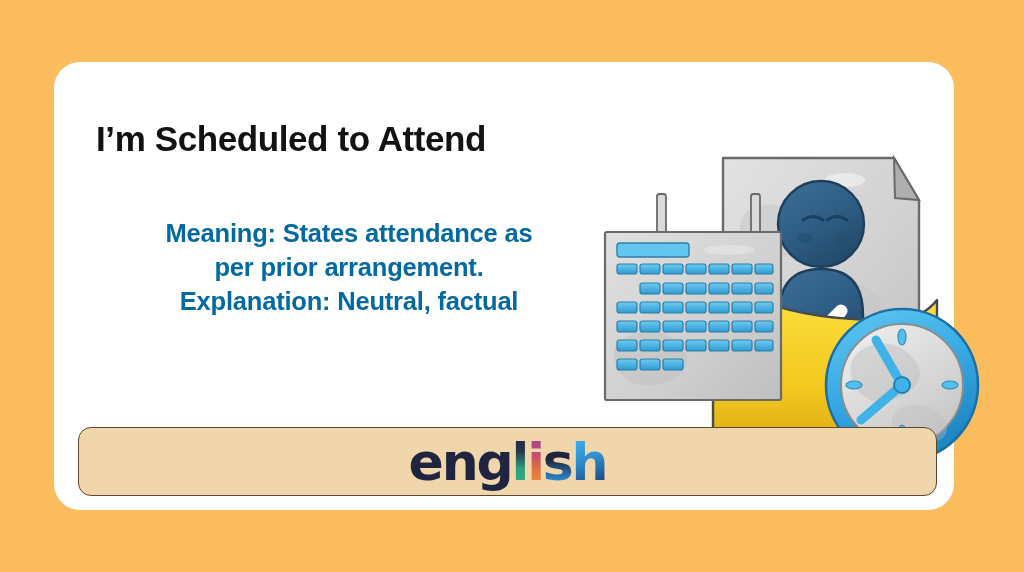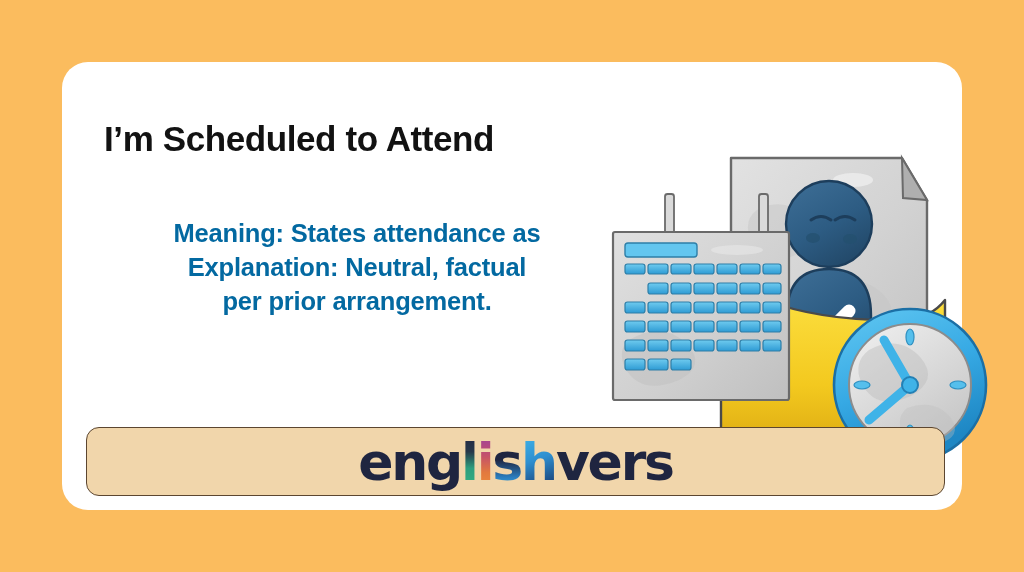--- a/index.html
+++ b/index.html
@@ -5,21 +5,21 @@
   * { margin:0; padding:0; box-sizing:border-box; }
   html,body { width:1024px; height:572px; }
   body {
     background:#FBBC5E;
     font-family:"Liberation Sans", sans-serif;
     overflow:hidden;
     position:relative;
   }
   #card {
     position:absolute;
-    left:62px; top:62px;
+    left:54px; top:62px;
     width:900px; height:448px;
     background:#FFFFFF;
     border-radius:26px;
   }
   #title {
     position:absolute;
     left:42px; top:58px;
     width:520px;
     font-size:35px;
     font-weight:bold;
@@ -84,22 +84,22 @@
 </style>
 </head>
 <body>
 
 <div id="card">
 
   <div id="title">I’m Scheduled to Attend</div>
 
   <div id="body-text">
     <div>Meaning: States attendance as</div>
+    <div>per prior arrangement.</div>
     <div>Explanation: Neutral, factual</div>
-    <div>per prior arrangement.</div>
   </div>
 
   <div id="illo">
     <svg width="400" height="330" viewBox="0 0 400 330" xmlns="http://www.w3.org/2000/svg">
       <defs>
         <linearGradient id="gDoc" x1="0" y1="0" x2="1" y2="1">
           <stop offset="0%" stop-color="#E2E2E2"></stop>
           <stop offset="55%" stop-color="#D2D2D2"></stop>
           <stop offset="100%" stop-color="#C2C2C2"></stop>
         </linearGradient>
@@ -244,17 +244,16 @@
     </svg>
   </div>
 
   <div id="logo-banner">
     <div id="logo-text">
       <span class="lg-dark">eng</span>
         <span class="lg-l">l</span>
         <span class="lg-i">i</span>
         <span class="lg-s">s</span>
         <span class="lg-h">h</span>
-        <span class="lg-dark">vers</span>
     </div>
   </div>
 
 </div>
 
 </body></html>

